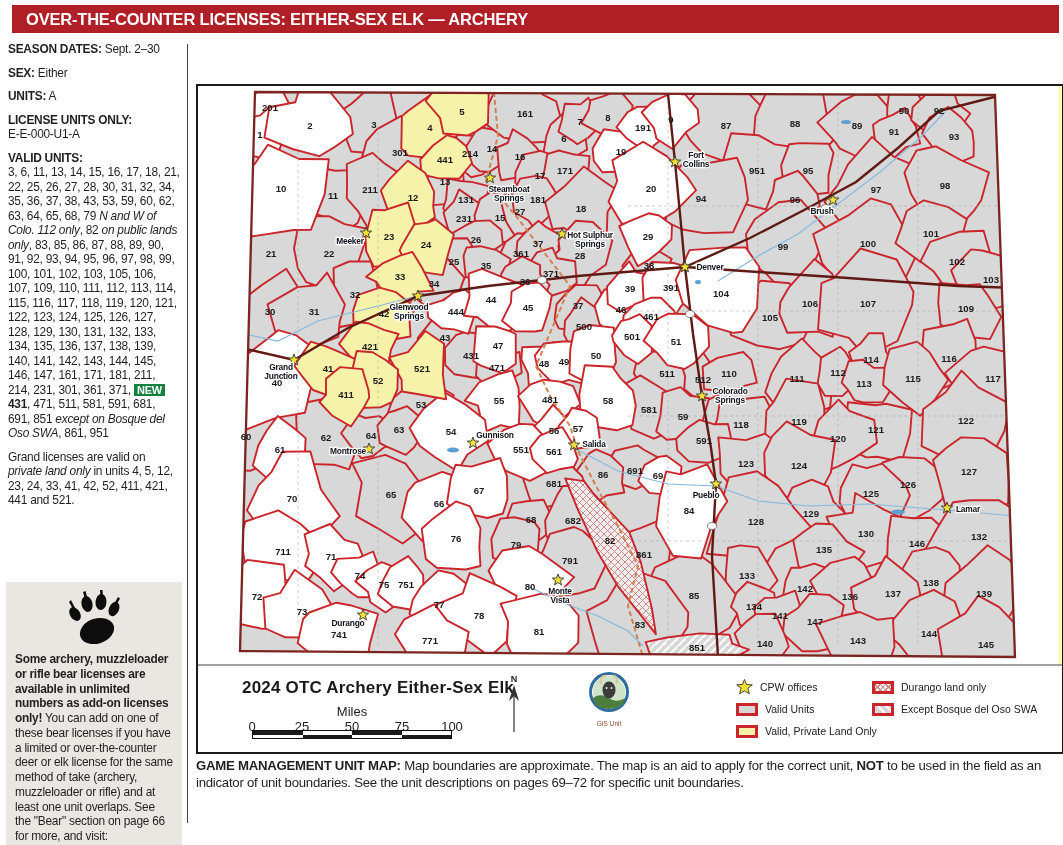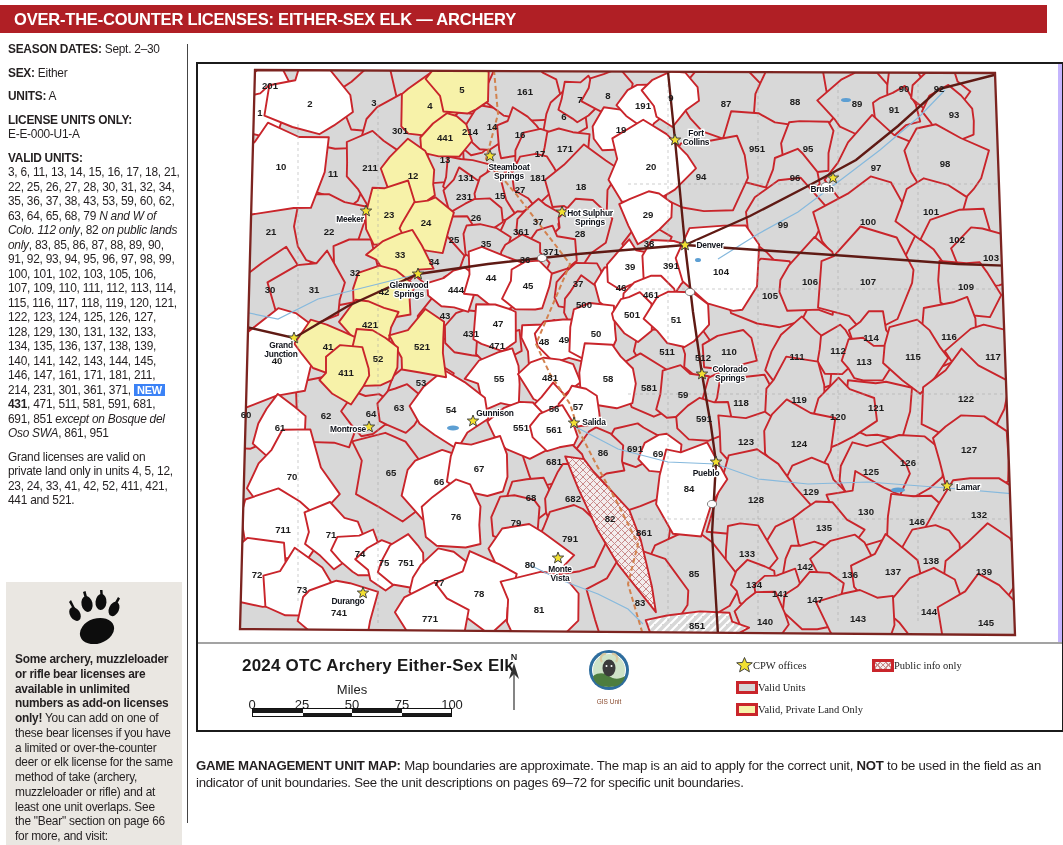--- a/index.html
+++ b/index.html
@@ -1,55 +1,55 @@
 <!DOCTYPE html>
 <html><head>
 <meta charset="utf-8">
 <style>
   html,body{margin:0;padding:0;background:#ffffff;}
   .page{position:relative;width:1063px;height:845px;background:#fff;overflow:hidden;
         font-family:"Liberation Sans",sans-serif;color:#231f20;}
   
-  .hdr{position:absolute;left:0;top:5px;width:1047px;height:28px;background:#b01f25;}
+  .hdr{position:absolute;left:12px;top:5px;width:1047px;height:28px;background:#b01f25;}
   .hdr span{display:block;padding-left:14px;line-height:28px;color:#fff;font-weight:800;
             font-size:16.5px;letter-spacing:-0.2px;}
   
   .sidebar{position:absolute;left:8px;top:42px;width:172px;font-size:11.9px;line-height:1.22;
            letter-spacing:-0.25px;}
   .side-p{margin:0 0 9px 0;}
   .vrule{position:absolute;left:187px;top:44px;height:779px;border-left:1.6px solid #454545;}
-  .badge{background:#3b82f6;color:#fff;font-weight:700;padding:0 3px;font-size:11px;}
+  .badge{background:#15803d;color:#fff;font-weight:700;padding:0 3px;font-size:11px;}
   .link{color:#1a6ba3;font-weight:700;text-decoration:none;}
   b,.b{font-weight:700;}
   
   .bearbox{position:absolute;left:6px;top:582px;width:176px;height:263px;background:#eae7e2;
            box-sizing:border-box;padding:8px 9px 6px 9px;font-size:11.9px;line-height:1.24;
            letter-spacing:-0.25px;}
   .bearbox svg{display:block;margin:0 auto 4px auto;}
   
-  .map-frame{position:absolute;left:196px;top:62px;width:864px;border:2px solid #1b1b1b;
-             background:#c4b5fd;}
+  .map-frame{position:absolute;left:196px;top:84px;width:864px;border:2px solid #1b1b1b;
+             background:#fef9c3;}
   .map-frame svg.mainmap{display:block;background:#fff;}
   .legend-strip{position:relative;height:86px;border-top:2px solid #a3a3a3;background:#fff;}
   .map-title{position:absolute;left:44px;top:12px;font-size:17px;font-weight:700;color:#1a1a1a;
              letter-spacing:0.2px;}
   .scale-wrap{position:absolute;left:54px;top:38px;width:200px;font-size:13px;color:#222;}
   .scale-miles{display:block;text-align:center;}
   .scale-ticks{position:relative;height:11px;}
   .scale-ticks span{position:absolute;transform:translateX(-50%);}
   .scale-bar{position:relative;height:9px;border:1px solid #111;box-sizing:border-box;}
   .scale-bar .r{display:flex;height:3.5px;}
   .scale-bar .c{width:50px;height:3.5px;}
   .bk{background:#1a1a1a;} .wh{background:#fff;}
   .north{position:absolute;left:306px;top:6px;}
   .logo{position:absolute;left:388px;top:4px;text-align:center;}
   .logo-cap{font-size:6.5px;color:#8a4b2f;margin-top:-2px;}
   .leg-col{position:absolute;top:10px;}
   .leg-col1{left:538px;} .leg-col2{left:674px;}
-  .leg-row{display:flex;align-items:center;height:22px;font-family:Liberation Serif, serif;}
+  .leg-row{display:flex;align-items:center;height:22px;gap:7px;}
   .sw{width:22px;height:13px;border:3px solid #c9252b;box-sizing:border-box;flex:0 0 auto;}
   .sw-gray{background:#d6d6d6;}
   .sw-yellow{background:#f7f2a9;}
   .sw-white{background:#fff;}
   .sw-x{background:#f3eded;background-image:repeating-linear-gradient(45deg,#c98b8b 0 1px,transparent 1px 4px),repeating-linear-gradient(-45deg,#c98b8b 0 1px,transparent 1px 4px);}
   .sw-diag{background:#d6d6d6;background-image:repeating-linear-gradient(45deg,#fff 0 2px,transparent 2px 6px);}
   .leg-label{font-size:10.5px;color:#222;white-space:nowrap;}
   .star15{flex:0 0 auto;}
   
   .footer{position:absolute;left:196px;top:757px;width:862px;font-size:13.2px;line-height:1.32;
@@ -67,21 +67,21 @@
   <div class="hdr">
     <span>OVER-THE-COUNTER LICENSES: EITHER-SEX ELK — ARCHERY</span>
   </div>
 
   <div class="sidebar">
     <div class="side-p"><span class="b">SEASON DATES:</span><span> Sept. 2–30</span></div>
     <div class="side-p"><span class="b">SEX:</span><span> Either</span></div>
     <div class="side-p"><span class="b">UNITS:</span><span> A</span></div>
     <div class="side-p"><span class="b">LICENSE UNITS ONLY:</span><br><span>E-E-000-U1-A</span></div>
     <div class="side-p"><span class="b">VALID UNITS:</span><br><span>3, 6, 11, 13, 14, 15, 16, 17, 18, 21, 22, 25, 26, 27, 28, 30, 31, 32, 34, 35, 36, 37, 38, 43, 53, 59, 60, 62, 63, 64, 65, 68, 79 </span><span style="font-style: italic;">N and W of Colo. 112 only</span><span>, 82 </span><span style="font-style: italic;">on public lands only</span><span>, 83, 85, 86, 87, 88, 89, 90, 91, 92, 93, 94, 95, 96, 97, 98, 99, 100, 101, 102, 103, 105, 106, 107, 109, 110, 111, 112, 113, 114, 115, 116, 117, 118, 119, 120, 121, 122, 123, 124, 125, 126, 127, 128, 129, 130, 131, 132, 133, 134, 135, 136, 137, 138, 139, 140, 141, 142, 143, 144, 145, 146, 147, 161, 171, 181, 211, 214, 231, 301, 361, 371, </span><span class="badge">NEW</span><span> </span><span class="b">431</span><span>, 471, 511, 581, 591, 681, 691, 851 </span><span style="font-style: italic;">except on Bosque del Oso SWA</span><span>, 861, 951</span></div>
-    <div class="side-p"><span>Grand licenses are valid on </span><span style=" margin-top: 24px;">private land only</span><span> in units 4, 5, 12, 23, 24, 33, 41, 42, 52, 411, 421, 441 and 521.</span></div>
+    <div class="side-p"><span>Grand licenses are valid on </span><span style="font-style: italic; margin-top: 24px;">private land only</span><span> in units 4, 5, 12, 23, 24, 33, 41, 42, 52, 411, 421, 441 and 521.</span></div>
   </div>
 
   <div class="vrule"></div>
 
   <div class="bearbox">
     <svg width="64" height="58" viewBox="0 0 64 58">
       <g fill="#0d0d0d">
         <ellipse cx="35" cy="41" rx="17.5" ry="12.5" transform="rotate(-18 35 41)"></ellipse>
         <ellipse cx="13" cy="24" rx="5" ry="7.5" transform="rotate(-32 13 24)"></ellipse>
         <ellipse cx="25" cy="14" rx="5.5" ry="8" transform="rotate(-12 25 14)"></ellipse>
@@ -609,21 +609,25 @@
         </div>
         <div class="leg-row">
           <div class="sw sw-yellow"></div>
           <span class="leg-label">Valid, Private Land Only</span>
         </div>
       </div>
 
       <div class="leg-col leg-col2">
         <div class="leg-row">
           <div class="sw sw-x"></div>
-          <span class="leg-label">Public info only</span>
+          <span class="leg-label">Durango land only</span>
+        </div>
+        <div class="leg-row">
+          <div class="sw sw-diag"></div>
+          <span class="leg-label">Except Bosque del Oso SWA</span>
         </div>
       </div>
     </div>
   </div>
 
   <div class="footer"><span class="b">GAME MANAGEMENT UNIT MAP:</span><span> Map boundaries are approximate. The map is an aid to apply for the correct unit, </span><span class="b">NOT</span><span> to be used in the field as an indicator of unit boundaries. See the unit descriptions on pages 69–72 for specific unit boundaries.</span></div>
 
 </div>
 
 </body></html>

